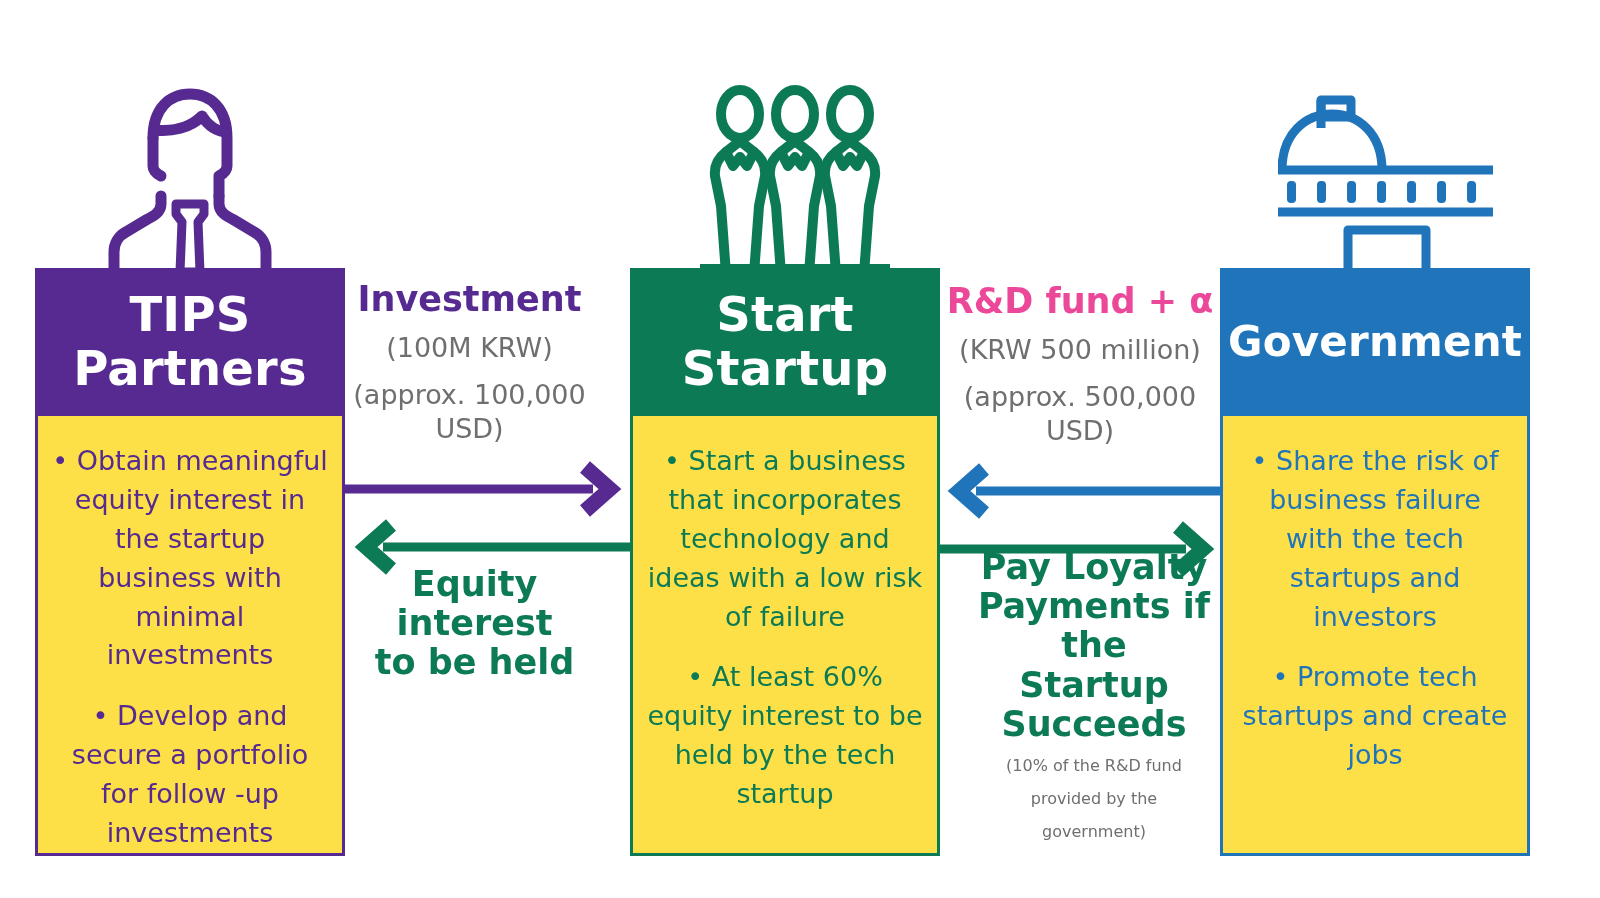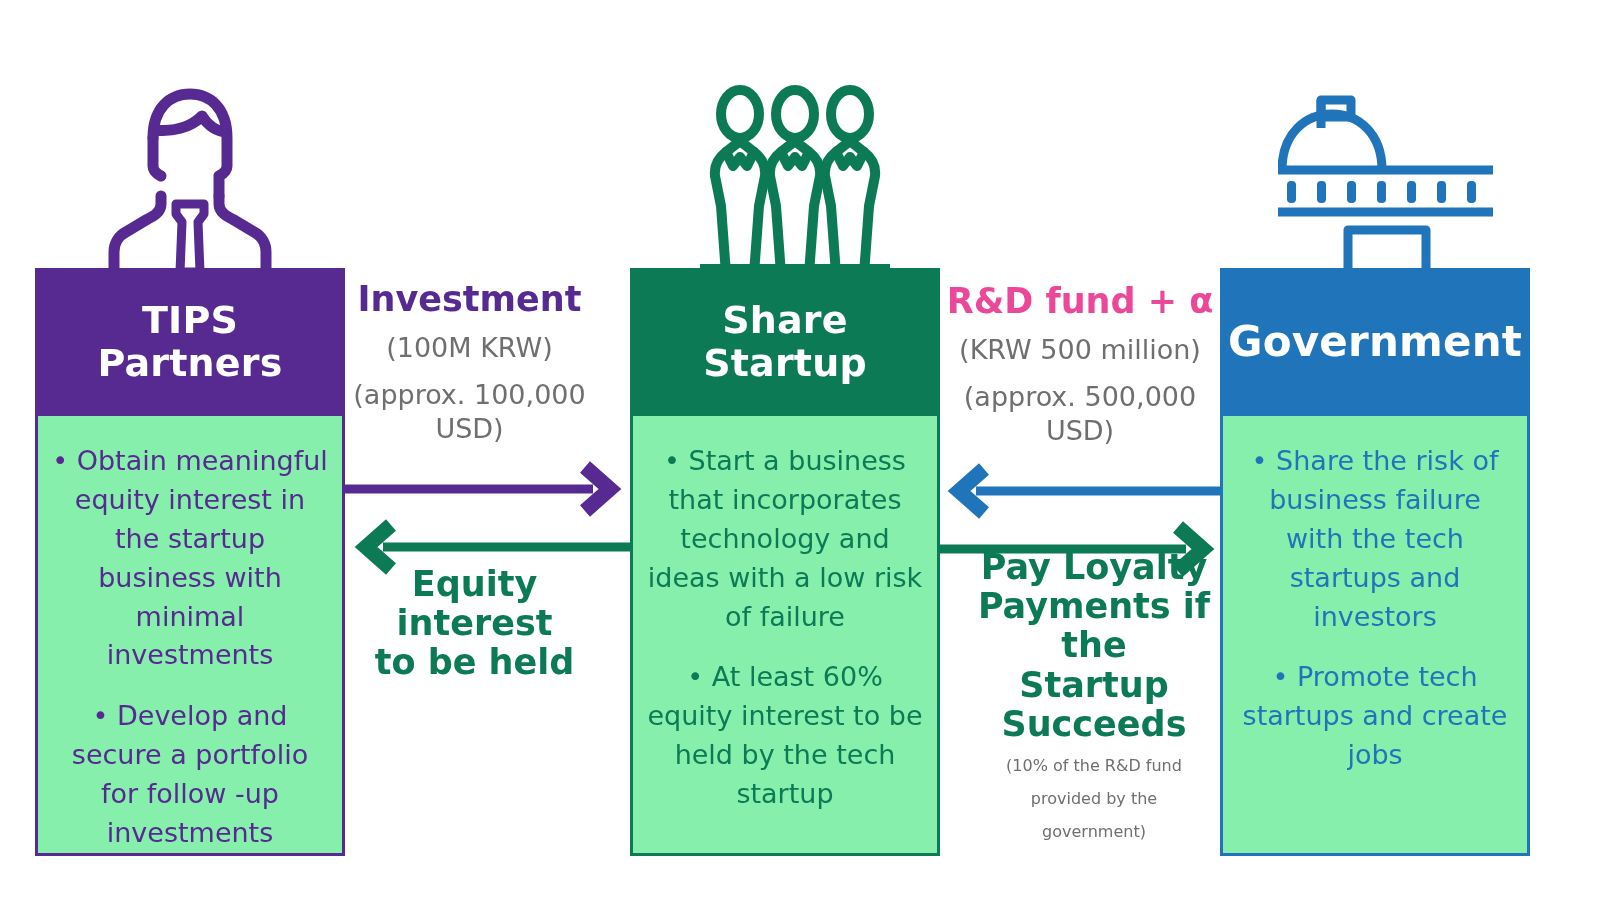--- a/index.html
+++ b/index.html
@@ -17,35 +17,35 @@
   .col-left{left:35px;}
   .col-mid{left:630px;}
   .col-right{left:1220px;}
 
   .col-head{
     height:148px;
     display:flex;align-items:center;justify-content:center;
     color:#ffffff;
     text-align:center;
     font-weight:700;
-    font-size:38px;
+    font-size:48px;
     line-height:1.12;
     letter-spacing:.2px;
     box-sizing:border-box;
     padding:0 6px;
   }
   .col-head.one-line{font-size:42px;}
 
   .col-body{
     height:440px;
     box-sizing:border-box;
     border-style:solid;
     border-width:3px;
     border-top-width:0;
-    background:#86efac;
+    background:#fde047;
     padding:26px 14px 10px 14px;
     text-align:center;
   }
   .col-body ul{list-style:none;margin:0;padding:0;}
   .col-body li{
     font-size:27px;
     line-height:1.44;
     margin-bottom:22px;
     text-align:center;
   }
@@ -165,21 +165,21 @@
       <ul>
         <li>• Obtain meaningful equity interest in the startup business with minimal investments</li>
         <li>• Develop and secure a portfolio for follow -up investments</li>
       </ul>
     </div>
   </div>
 
   <div class="col col-mid">
     <div class="col-head c-green-bg">
       <span>
-        <span>Share</span><br>
+        <span>Start</span><br>
         <span>Startup</span>
       </span>
     </div>
     <div class="col-body c-green-bd">
       <ul>
         <li>• Start a business that incorporates technology and ideas with a low risk of failure</li>
         <li>• At least 60% equity interest to be held by the tech startup</li>
       </ul>
     </div>
   </div>

